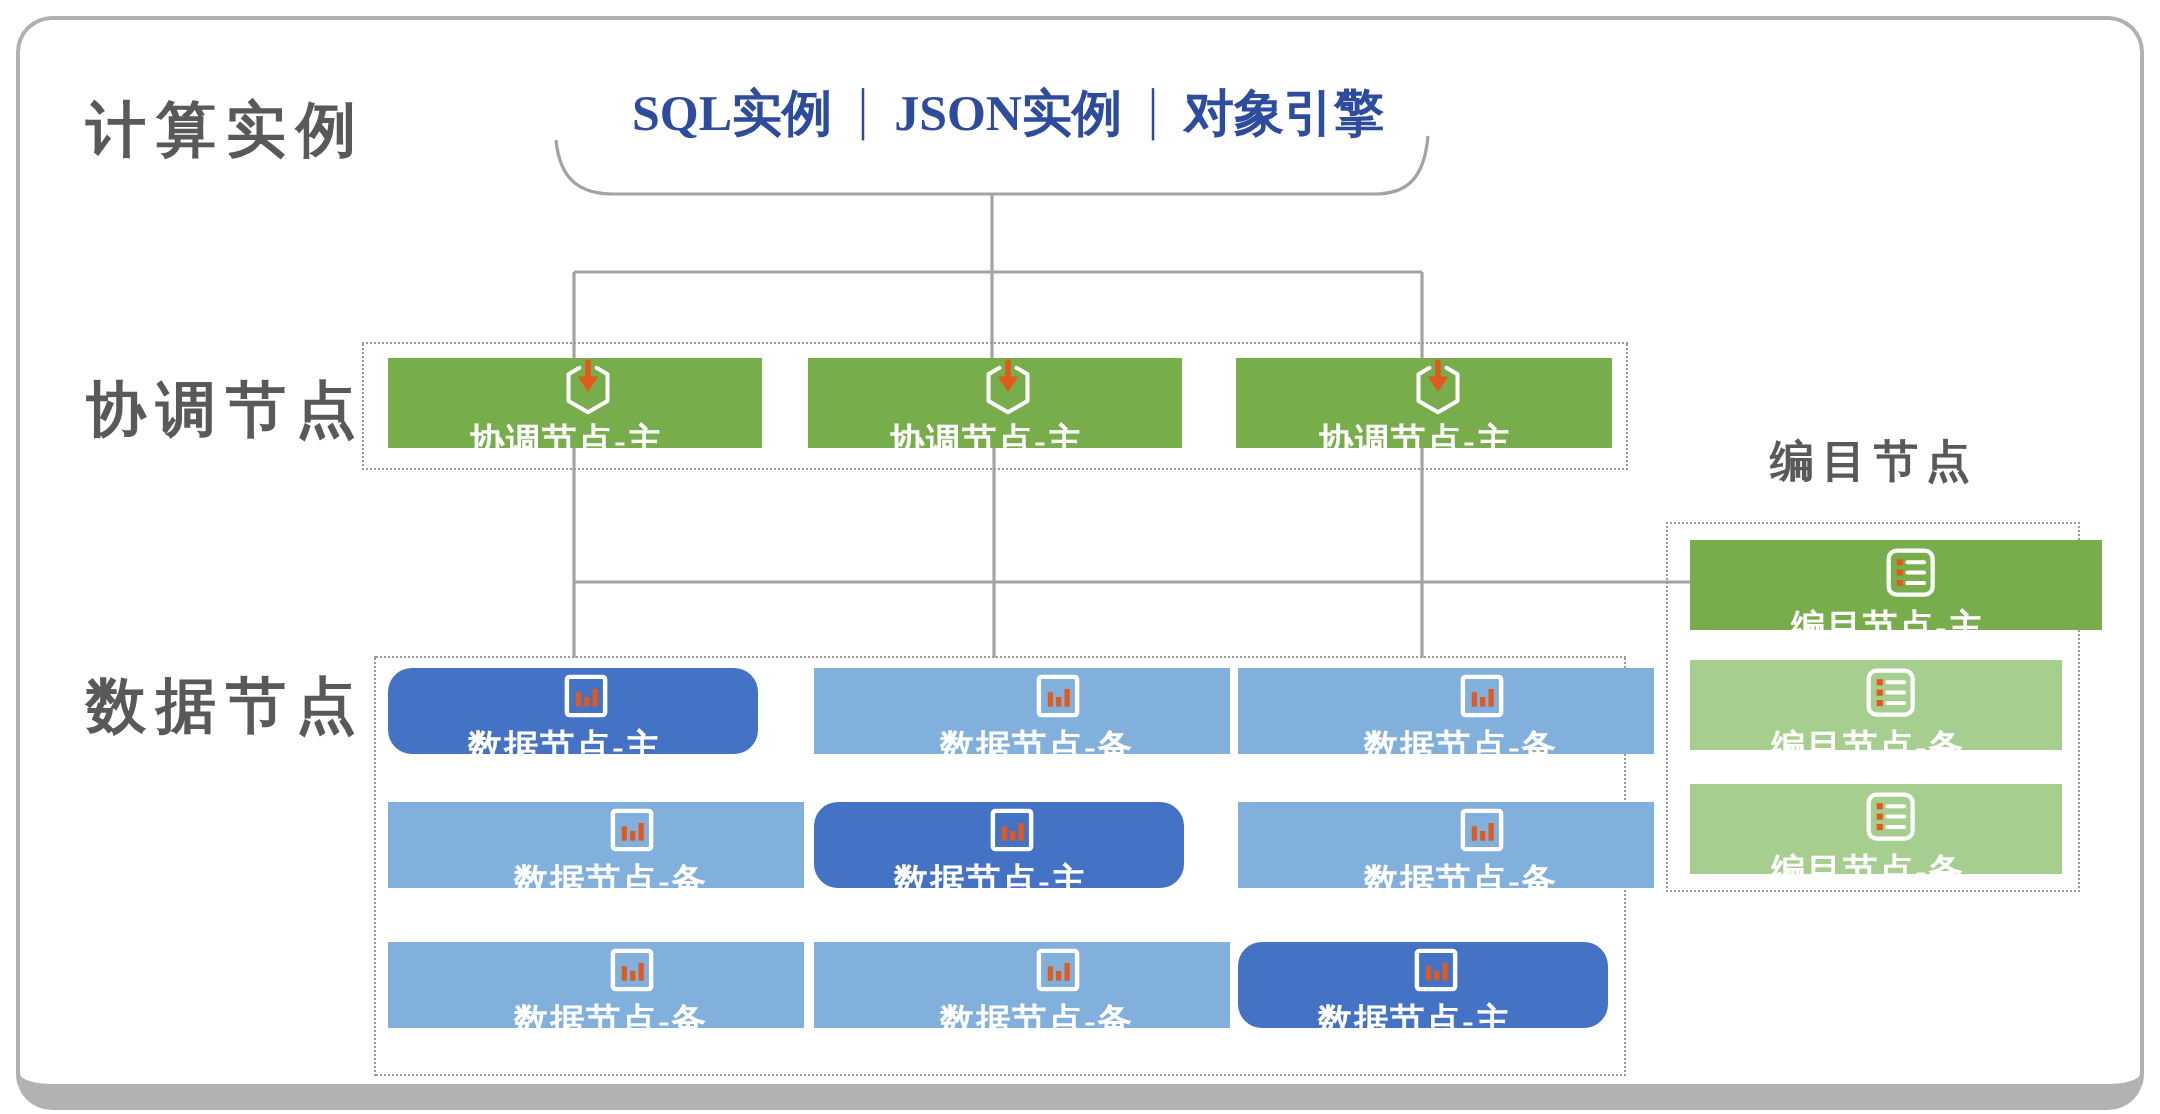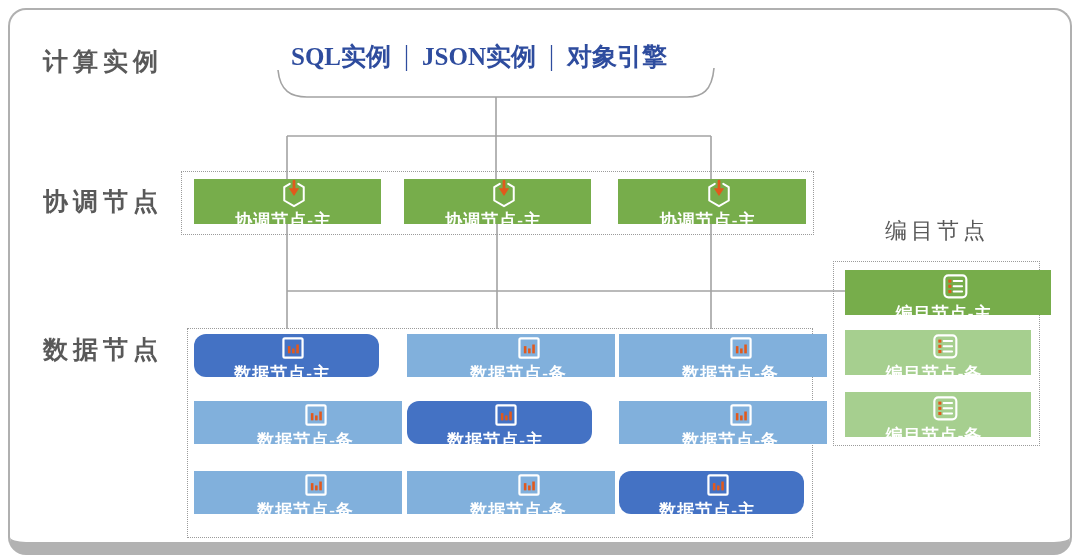--- a/index.html
+++ b/index.html
@@ -13,25 +13,25 @@
     border:2px solid #b0b0b0;border-bottom:13px solid #b2b2b2;
     border-radius:18px;background:#ffffff;
   }
   
   #wires{position:absolute;left:0;top:0;width:1080px;height:557px;pointer-events:none;}
   .wire{stroke:var(--connector-gray,#a3a3a3);stroke-width:1.6;fill:none;}
 
   
   .row-label{
     position:absolute;color:var(--label-gray,#595959);
-    font-size:25px;font-weight:700;letter-spacing:5px;white-space:nowrap;
+    font-size:30px;font-weight:700;letter-spacing:5px;white-space:nowrap;
   }
   
   #compute-header{
-    position:absolute;left:244px;top:38px;width:470px;height:36px;
+    position:absolute;left:269px;top:38px;width:470px;height:36px;
     display:flex;align-items:center;justify-content:center;
     color:var(--header-text-blue,#2e4c9e);font-size:25px;font-weight:700;white-space:nowrap;
   }
   #compute-header .sep{font-weight:400;margin:0 13px;transform:scaleY(1.15);}
 
   
   .dotted{position:absolute;border:1px dotted #9b9b9b;background:transparent;}
 
   
   .node{
@@ -46,21 +46,21 @@
   .node.blue-standby   {background:var(--standby-blue,#81b0dc);padding-left:23px;}
 
   .icon svg{display:block;}
   .ico-stroke{stroke:#ffffff;fill:none;stroke-linecap:round;stroke-linejoin:round;}
   .ico-orange{fill:var(--accent-orange,#e2591c);}
   .ico-orange-stroke{stroke:var(--accent-orange,#e2591c);fill:none;stroke-linecap:round;}
 
   
   #catalog-title{
     position:absolute;left:871px;top:216px;width:132px;text-align:center;
-    color:var(--label-gray,#595959);font-size:22px;font-weight:400;letter-spacing:4px;white-space:nowrap;
+    color:var(--label-gray,#595959);font-size:22px;font-weight:700;letter-spacing:4px;white-space:nowrap;
   }
 </style>
 </head>
 <body>
 
 <div id="stage">
 
   <svg width="0" height="0" style="position:absolute" aria-hidden="true">
     <defs>
       <symbol id="sym-hex-arrow" viewBox="0 0 24 24">

